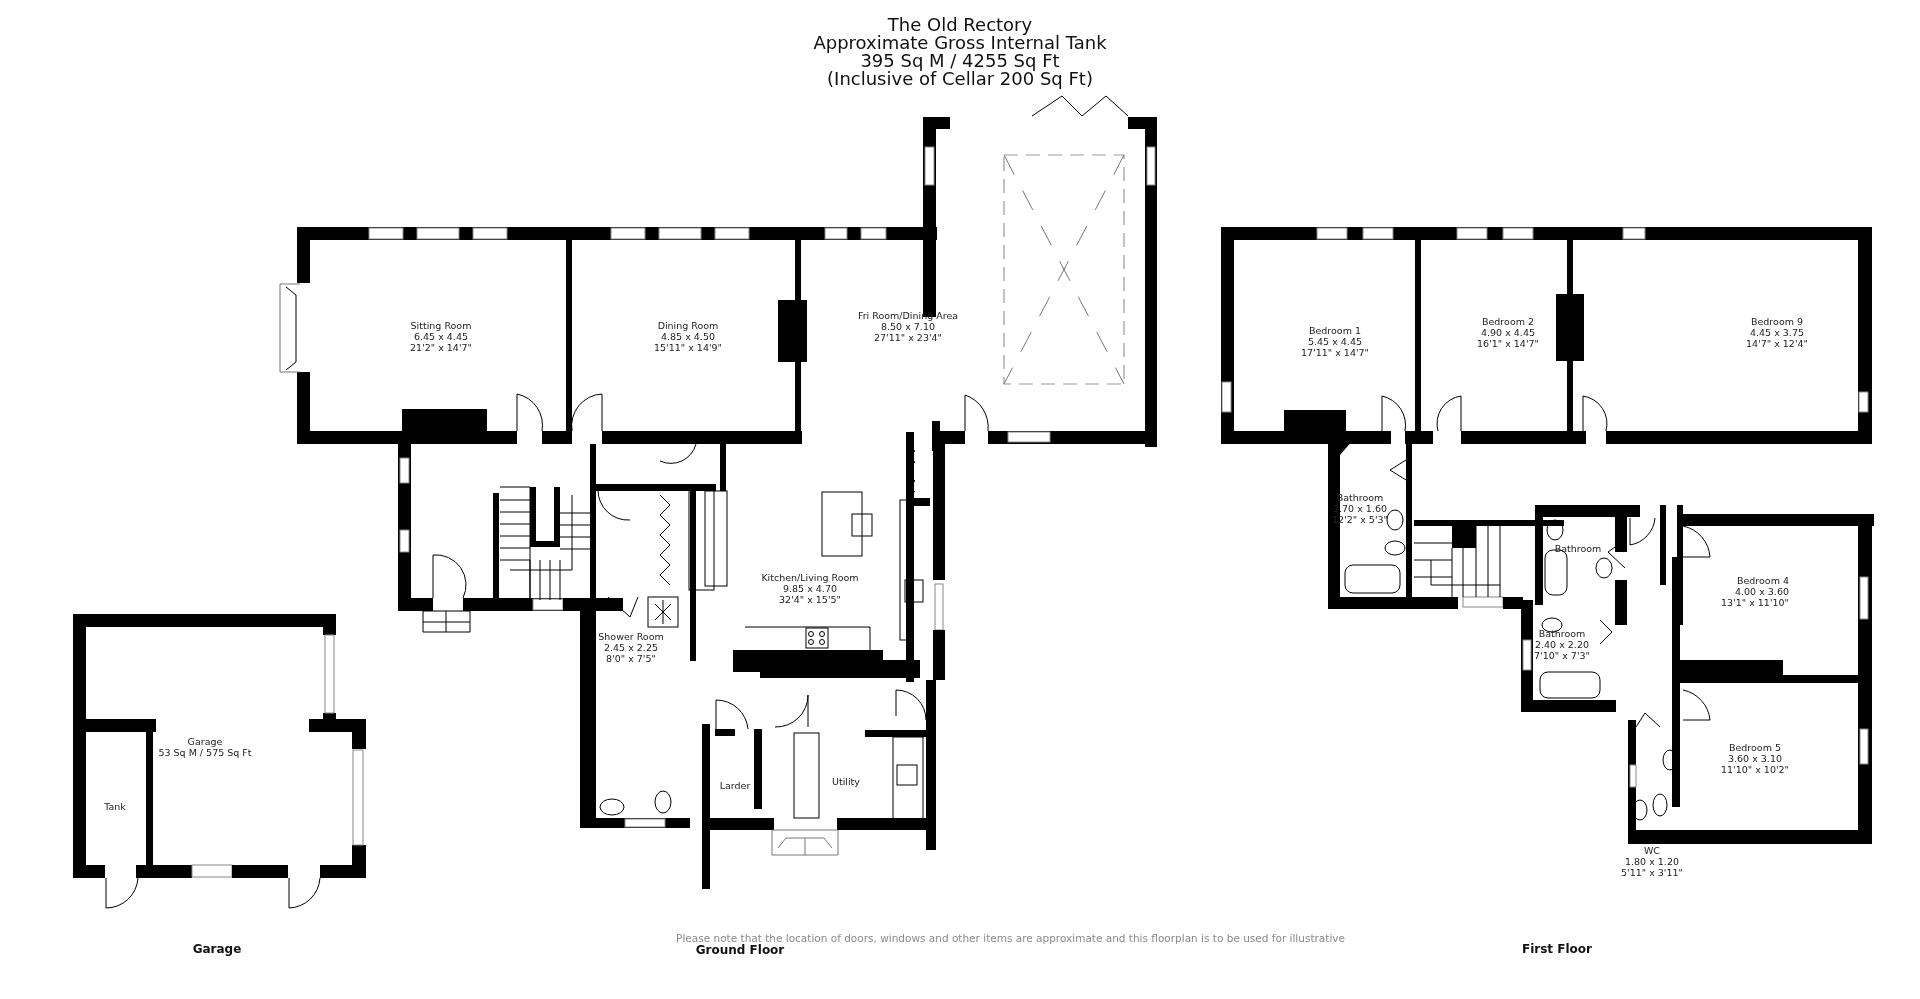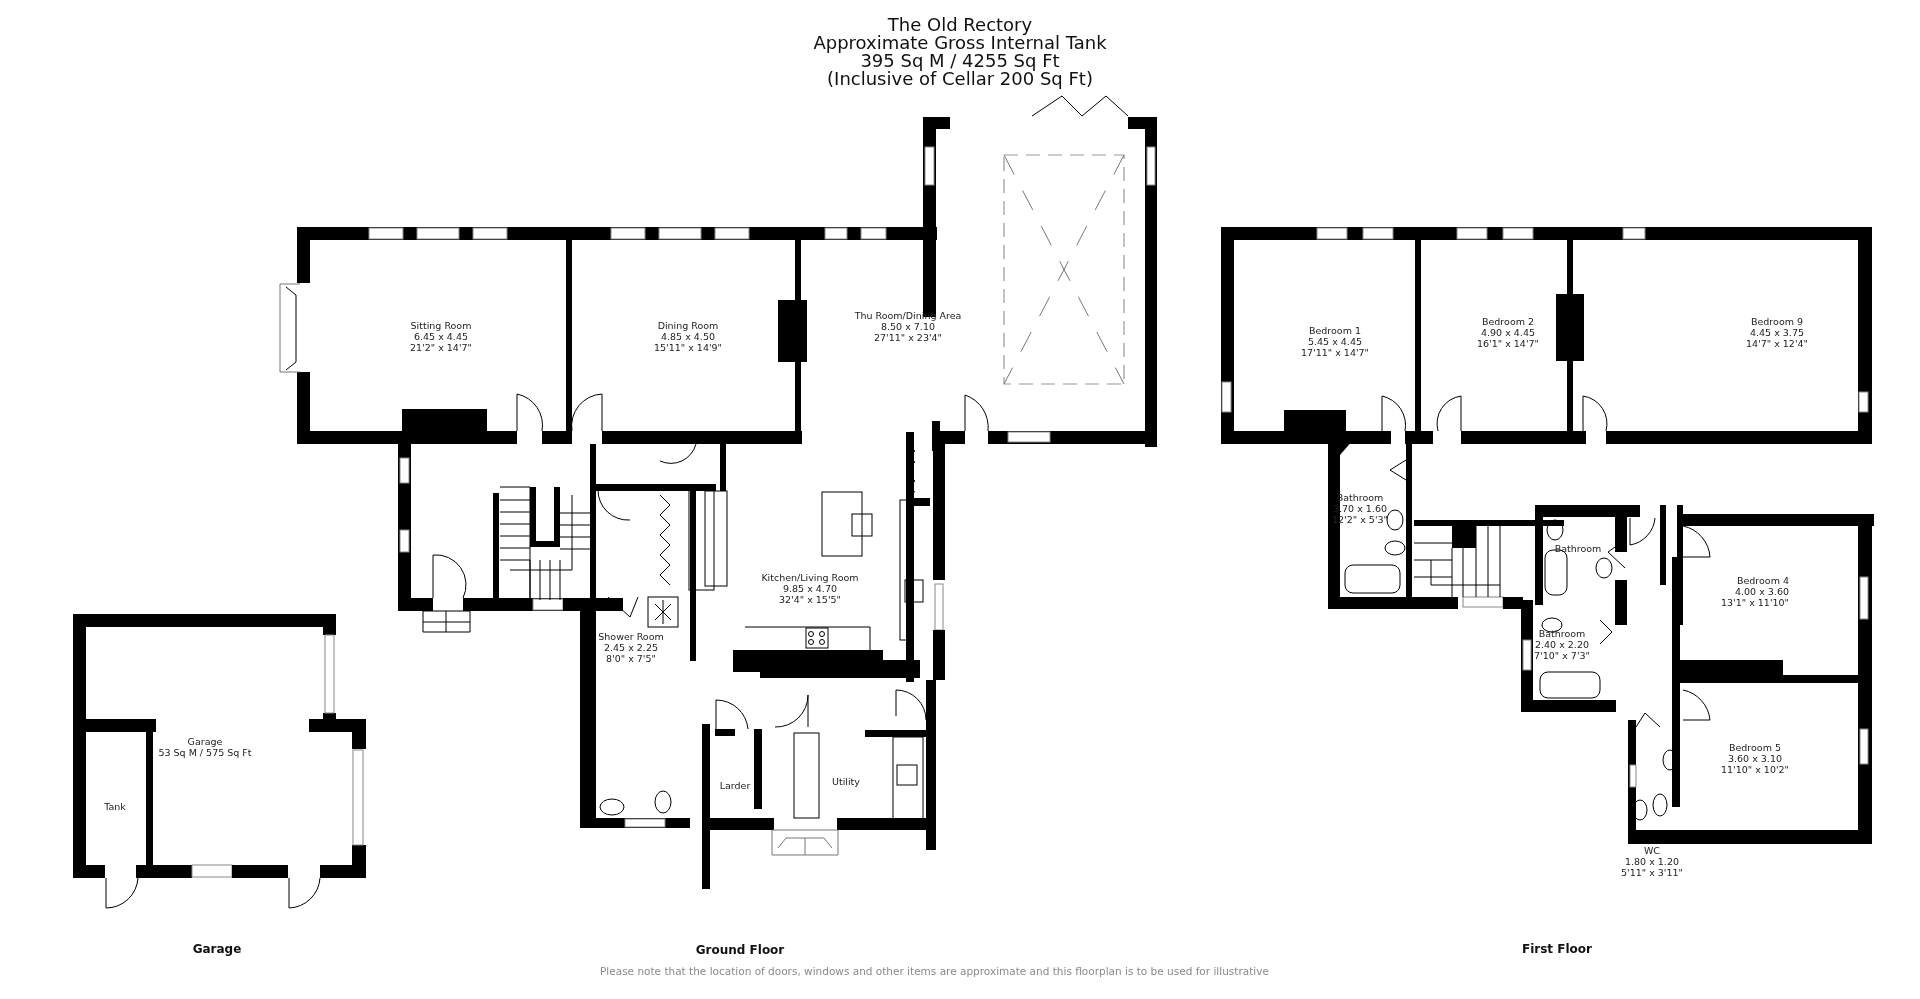--- a/index.html
+++ b/index.html
@@ -3,21 +3,21 @@
 <meta charset="utf-8">
 <style>
   html,body{margin:0;padding:0;background:#fff;}
   body{width:1920px;height:999px;position:relative;overflow:hidden;font-family:"Liberation Sans",sans-serif;color:#111;}
   #plan{position:absolute;left:0;top:0;width:1920px;height:999px;}
   .title-block{position:absolute;left:760px;top:16px;width:400px;text-align:center;font-size:18px;line-height:18px;color:#111;font-family:"DejaVu Sans",sans-serif;}
   .title-block div{white-space:nowrap;}
   .lbl{position:absolute;text-align:center;font-size:9.5px;line-height:11px;color:#222;font-family:"DejaVu Sans",sans-serif;white-space:nowrap;transform:translateX(-50%);}
   .lbl .n{display:block;}
   .floor-lbl{position:absolute;font-weight:bold;font-size:12px;font-family:"DejaVu Sans",sans-serif;color:#111;transform:translateX(-50%);white-space:nowrap;}
-  .disclaimer{position:absolute;left:600px;top:965px;width:745px;text-align:left;font-size:10.5px;line-height:13px;color:#8a8a8a;font-family:"DejaVu Sans",sans-serif;}
+  .disclaimer{position:absolute;left:600px;top:932px;width:745px;text-align:right;font-size:10.5px;line-height:13px;color:#8a8a8a;font-family:"DejaVu Sans",sans-serif;}
   .w{fill:#000;}
   .win{fill:#fff;stroke:#888;stroke-width:1;}
   .thin{fill:none;stroke:#000;stroke-width:1;}
   .grey{fill:none;stroke:#777;stroke-width:1;}
   .dash{fill:none;stroke:#999;stroke-width:1.2;stroke-dasharray:14 8;}
 </style>
 </head>
 <body>
 
 <svg id="plan" viewBox="0 0 1920 999" xmlns="http://www.w3.org/2000/svg">
@@ -258,21 +258,21 @@
   <span class="n">Sitting Room</span>
   <span class="n">6.45 x 4.45</span>
   <span class="n">21'2" x 14'7"</span>
 </div>
 <div class="lbl" style="left:688px;top:320px;">
   <span class="n">Dining Room</span>
   <span class="n">4.85 x 4.50</span>
   <span class="n">15'11" x 14'9"</span>
 </div>
 <div class="lbl" style="left:908px;top:310px;">
-  <span class="n">Thu Room/Dining Area</span>
+  <span class="n">Fri Room/Dining Area</span>
   <span class="n">8.50 x 7.10</span>
   <span class="n">27'11" x 23'4"</span>
 </div>
 <div class="lbl" style="left:810px;top:572px;">
   <span class="n">Kitchen/Living Room</span>
   <span class="n">9.85 x 4.70</span>
   <span class="n">32'4" x 15'5"</span>
 </div>
 <div class="lbl" style="left:631px;top:631px;">
   <span class="n">Shower Room</span>

